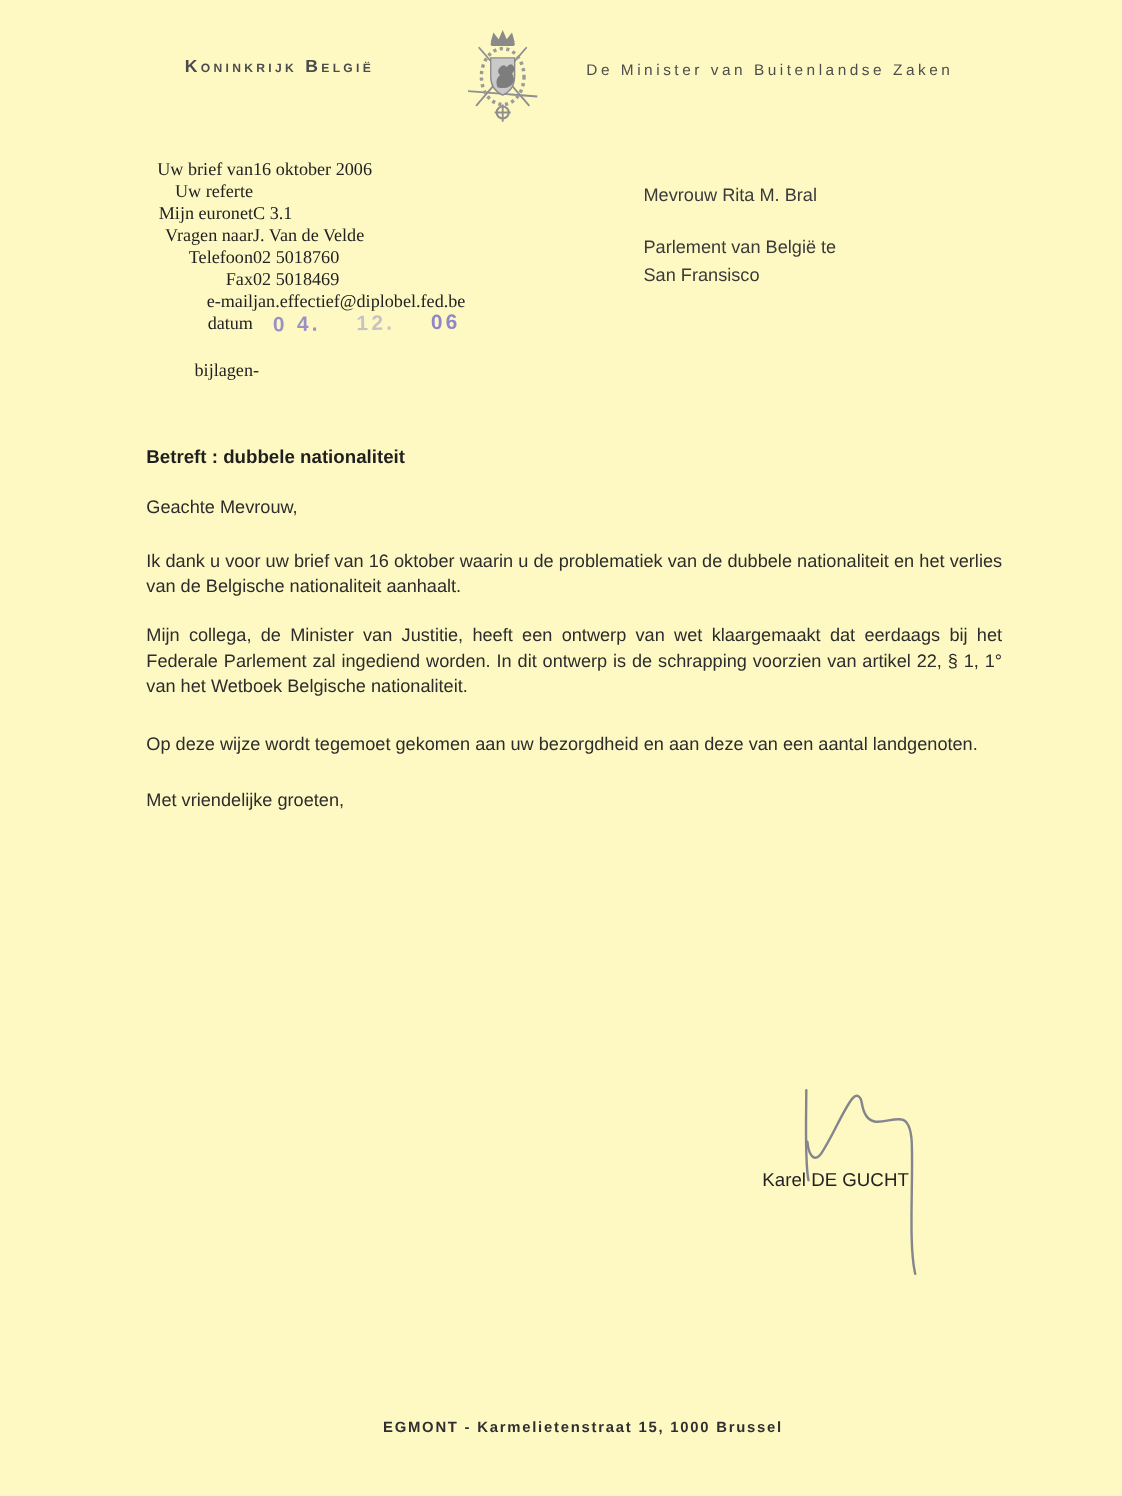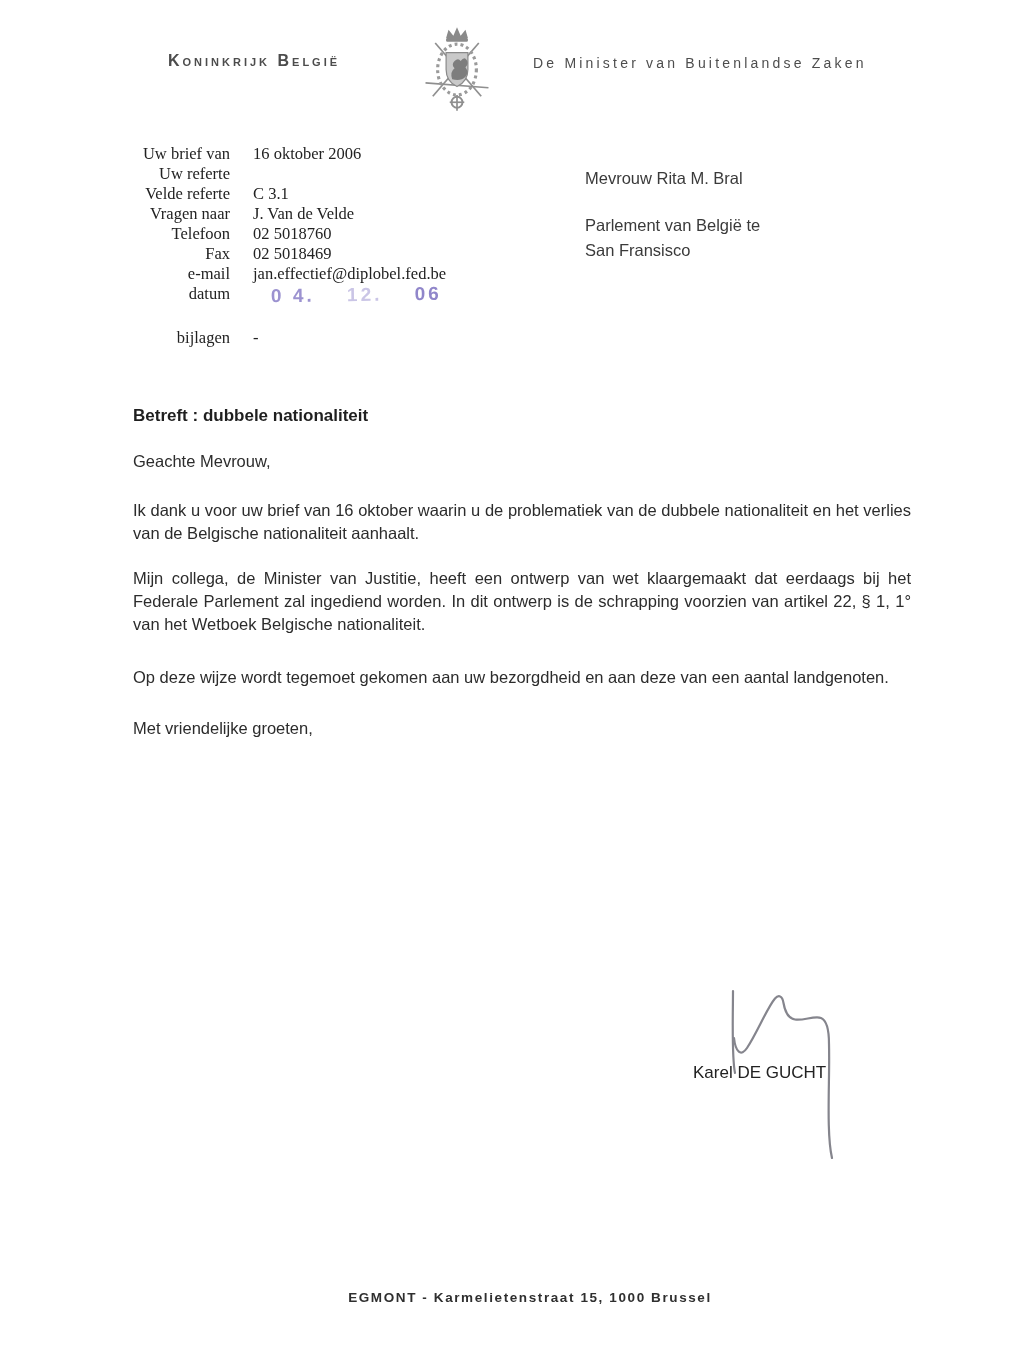--- a/index.html
+++ b/index.html
@@ -1,19 +1,19 @@
 <!DOCTYPE html>
 <html><head>
 <meta charset="utf-8">
 <style>
   html,body{margin:0;padding:0;background:#e9e9e9;}
   .page{
     position:relative;
     width:1020px;height:1360px;
-    background:#ffffff;
+    background:#fef9c3;
     overflow:hidden;
     font-family:"Liberation Sans",sans-serif;
     color:#2d2d2d;
   }
   
   .hdr-left{
     position:absolute;left:168px;top:52px;
     font-variant:small-caps;font-weight:700;
     font-size:16px;letter-spacing:3px;color:#4c4c4c;
   }
@@ -21,21 +21,21 @@
     position:absolute;left:533px;top:55px;
     font-size:14px;letter-spacing:3.2px;color:#4d4d4d;
   }
   .coat{position:absolute;left:420px;top:26px;}
   
   .refblock{
     position:absolute;left:130px;top:144px;
     font-family:"Liberation Serif",serif;
     font-size:16.5px;color:#222;
   }
-  .refgrid{display:grid;grid-template-columns:100px auto;column-gap:23px;line-height:20px;}
+  .refgrid{display:grid;grid-template-columns:100px auto;column-gap:0;line-height:20px;}
   .reflabel{text-align:right;white-space:nowrap;}
   .refvalue{white-space:nowrap;}
   .stampvalue{
     font-family:"Liberation Sans",sans-serif;
     font-weight:700;font-size:19px;letter-spacing:3px;
     transform:rotate(-0.8deg);display:inline-block;
     margin-left:18px;margin-top:1px;
   }
   .stamp-p1{opacity:.85;}
   .stamp-p2{opacity:.45;}
@@ -95,21 +95,21 @@
   </svg>
 
   <div class="hdr-right">De Minister van Buitenlandse Zaken</div>
 
   <div class="refblock">
     <div class="refgrid">
       <div class="reflabel">Uw brief van</div>
       <div class="refvalue">16 oktober 2006</div>
       <div class="reflabel">Uw referte</div>
       <div class="refvalue"></div>
-      <div class="reflabel">Velde referte</div>
+      <div class="reflabel">Mijn euronet</div>
       <div class="refvalue">C 3.1</div>
       <div class="reflabel">Vragen naar</div>
       <div class="refvalue">J. Van de Velde</div>
       <div class="reflabel">Telefoon</div>
       <div class="refvalue">02 5018760</div>
       <div class="reflabel">Fax</div>
       <div class="refvalue">02 5018469</div>
       <div class="reflabel">e-mail</div>
       <div class="refvalue">jan.effectief@diplobel.fed.be</div>
       <div class="reflabel">datum</div>

